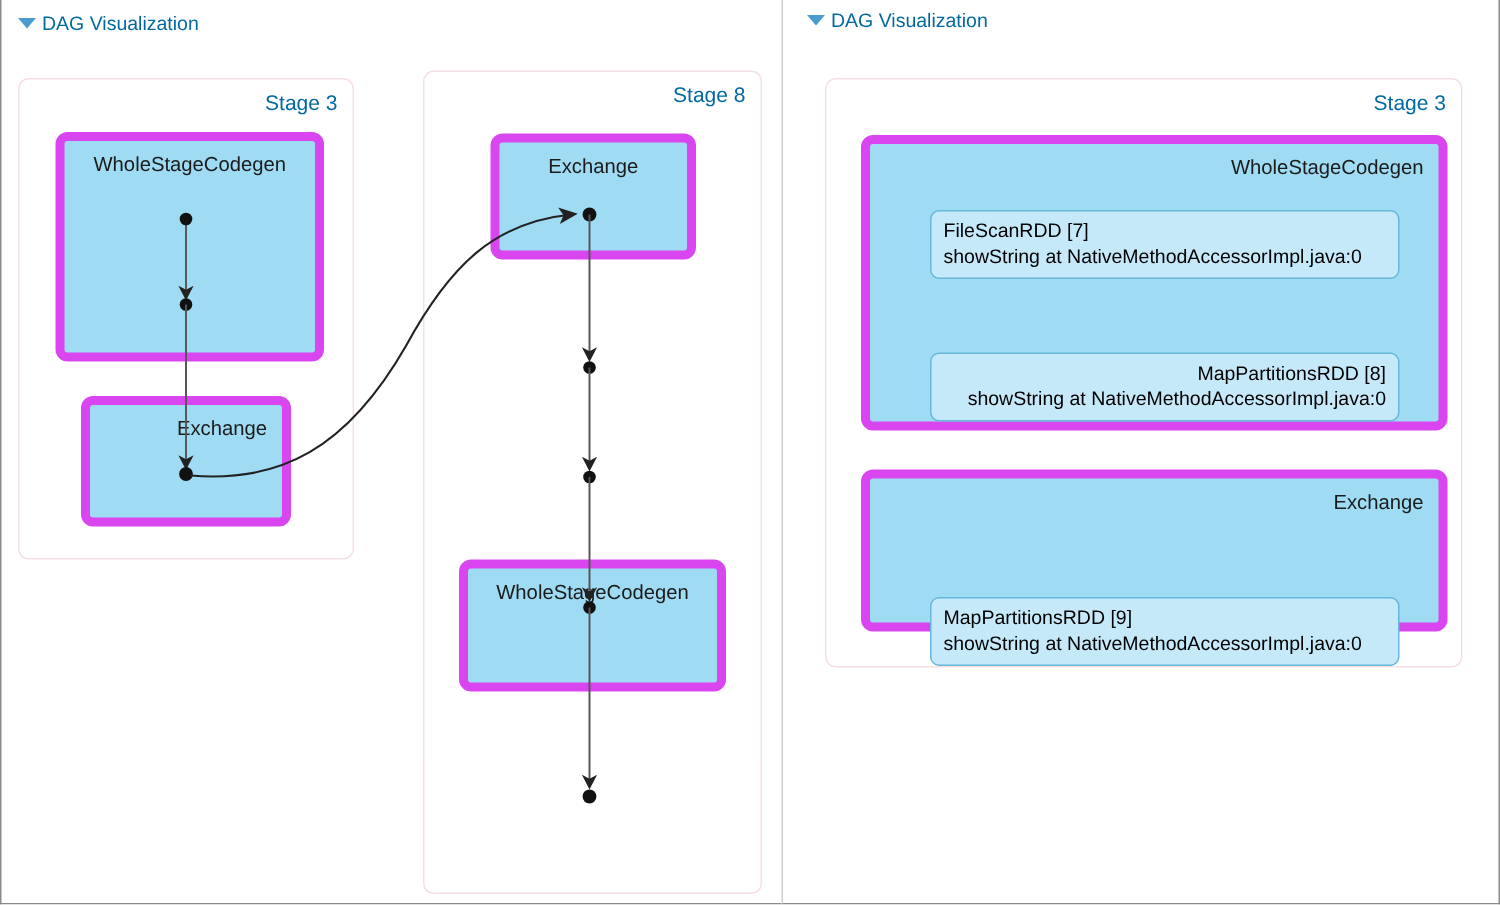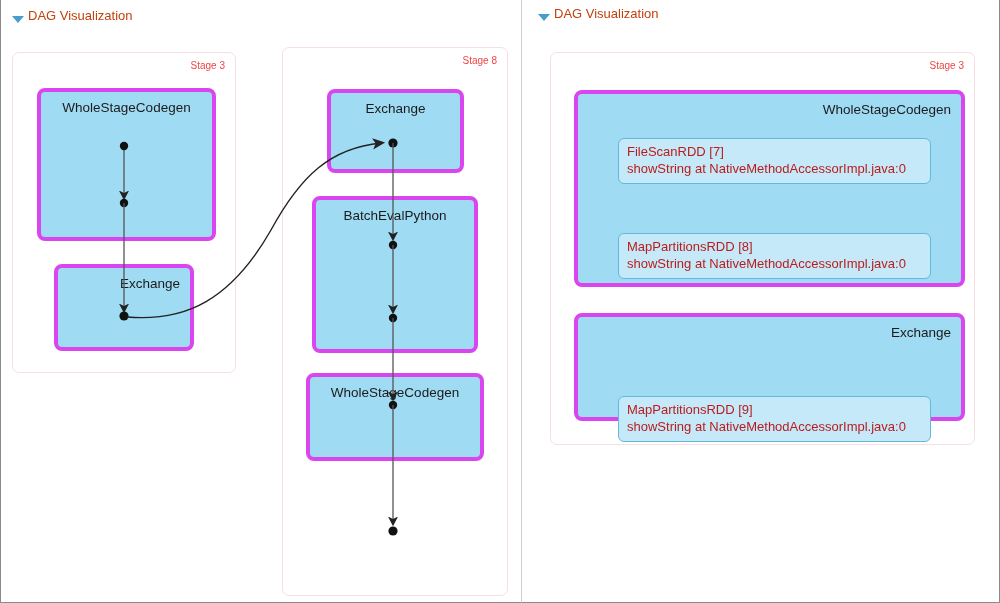--- a/index.html
+++ b/index.html
@@ -25,24 +25,24 @@
     height: 603px;
     box-sizing: border-box;
   }
   #panel-left  { left: 0;   width: 521px; border-left: 1px solid #8a8a8a; border-bottom: 1px solid #8a8a8a; }
   #panel-right { left: 521px; width: 479px; border-left: 1px solid #cfcfcf; border-right: 1px solid #8a8a8a; border-bottom: 1px solid #8a8a8a; }
 
   
   .dag-header {
     position: absolute;
     display: flex;
-    align-items: flex-end;
+    align-items: center;
     gap: 4px;
     font-size: 13px;
-    color: #c2410c;
+    color: #0369a1;
     white-space: nowrap;
     user-select: none;
   }
   #header-left  { left: 11px;  top: 8px; }
   #header-right { left: 537px; top: 6px; }
   .caret-icon {
     width: 0; height: 0;
     border-left: 6px solid transparent;
     border-right: 6px solid transparent;
     border-top: 7px solid #4a9ccc;
@@ -54,52 +54,52 @@
     position: absolute;
     box-sizing: border-box;
     background: #ffffff;
     border: 1px solid #f6dfe3;
     border-radius: 7px;
   }
   .stage-label {
     position: absolute;
     right: 10px;
     top: 7px;
-    font-size: 10px;
-    color: #ef4444;
+    font-size: 14px;
+    color: #0369a1;
     white-space: nowrap;
   }
 
   
   .op-node {
     position: absolute;
     box-sizing: border-box;
     background: #9fdbf3;
-    border: 4px solid #d946ef;
+    border: 6px solid #d946ef;
     border-radius: 8px;
   }
   .op-label {
     position: absolute;
     font-size: 13.5px;
     color: #1b1b1b;
     white-space: nowrap;
   }
   .op-label.center { left: 0; right: 0; text-align: center; top: 8px; }
   .op-label.right  { right: 10px; top: 8px; }
 
   
   .rdd-node {
     position: absolute;
     box-sizing: border-box;
     background: #c5e9f8;
     border: 1px solid #66b8db;
     border-radius: 6px;
     padding: 4px 8px 5px 8px;
     font-size: 13px;
-    color: #b91c1c;
+    color: #000000;
     line-height: 17px;
     white-space: nowrap;
   }
   .rdd-line { display: block; }
 
   
   .edge-layer {
     position: absolute;
     left: 0; top: 0;
     width: 1000px; height: 603px;
@@ -124,23 +124,20 @@
     </div>
     <div class="op-node" style="left:41px; top:211px; width:140px; height:87px;">
       <span class="op-label right">Exchange</span>
     </div>
   </div>
 
   <div class="stage-cluster" style="left:281px; top:47px; width:226px; height:549px;">
     <span class="stage-label">Stage 8</span>
     <div class="op-node" style="left:44px; top:41px; width:137px; height:84px;">
       <span class="op-label center">Exchange</span>
-    </div>
-    <div class="op-node" style="left:29px; top:148px; width:166px; height:157px;">
-      <span class="op-label center">BatchEvalPython</span>
     </div>
     <div class="op-node" style="left:23px; top:325px; width:178px; height:88px;">
       <span class="op-label center">WholeStageCodegen</span>
     </div>
   </div>
 
   <svg class="edge-layer" viewBox="0 0 1000 603">
     <defs>
       <marker id="arrowL" markerWidth="9" markerHeight="9" refX="5" refY="4.5" orient="auto">
         <path d="M0,0.6 L7.5,4.5 L0,8.4 L2,4.5 Z" fill="#222222"></path>
@@ -179,21 +176,21 @@
 
   <div class="stage-cluster" style="left:28px; top:52px; width:425px; height:393px;">
     <span class="stage-label">Stage 3</span>
 
     <div class="op-node" style="left:23px; top:37px; width:391px; height:197px;">
       <span class="op-label right">WholeStageCodegen</span>
       <div class="rdd-node" style="left:40px; top:44px; width:313px; height:46px;">
         <span class="rdd-line">FileScanRDD [7]</span>
         <span class="rdd-line">showString at NativeMethodAccessorImpl.java:0</span>
       </div>
-      <div class="rdd-node" style="left:40px; top:139px; width:313px; height:46px;">
+      <div class="rdd-node" style="left:40px; top:139px; width:313px; height:46px;text-align:right;">
         <span class="rdd-line">MapPartitionsRDD [8]</span>
         <span class="rdd-line">showString at NativeMethodAccessorImpl.java:0</span>
       </div>
     </div>
 
     <div class="op-node" style="left:23px; top:260px; width:391px; height:108px;">
       <span class="op-label right">Exchange</span>
       <div class="rdd-node" style="left:40px; top:35px; width:313px; height:46px;margin-top:44px;">
         <span class="rdd-line">MapPartitionsRDD [9]</span>
         <span class="rdd-line">showString at NativeMethodAccessorImpl.java:0</span>

